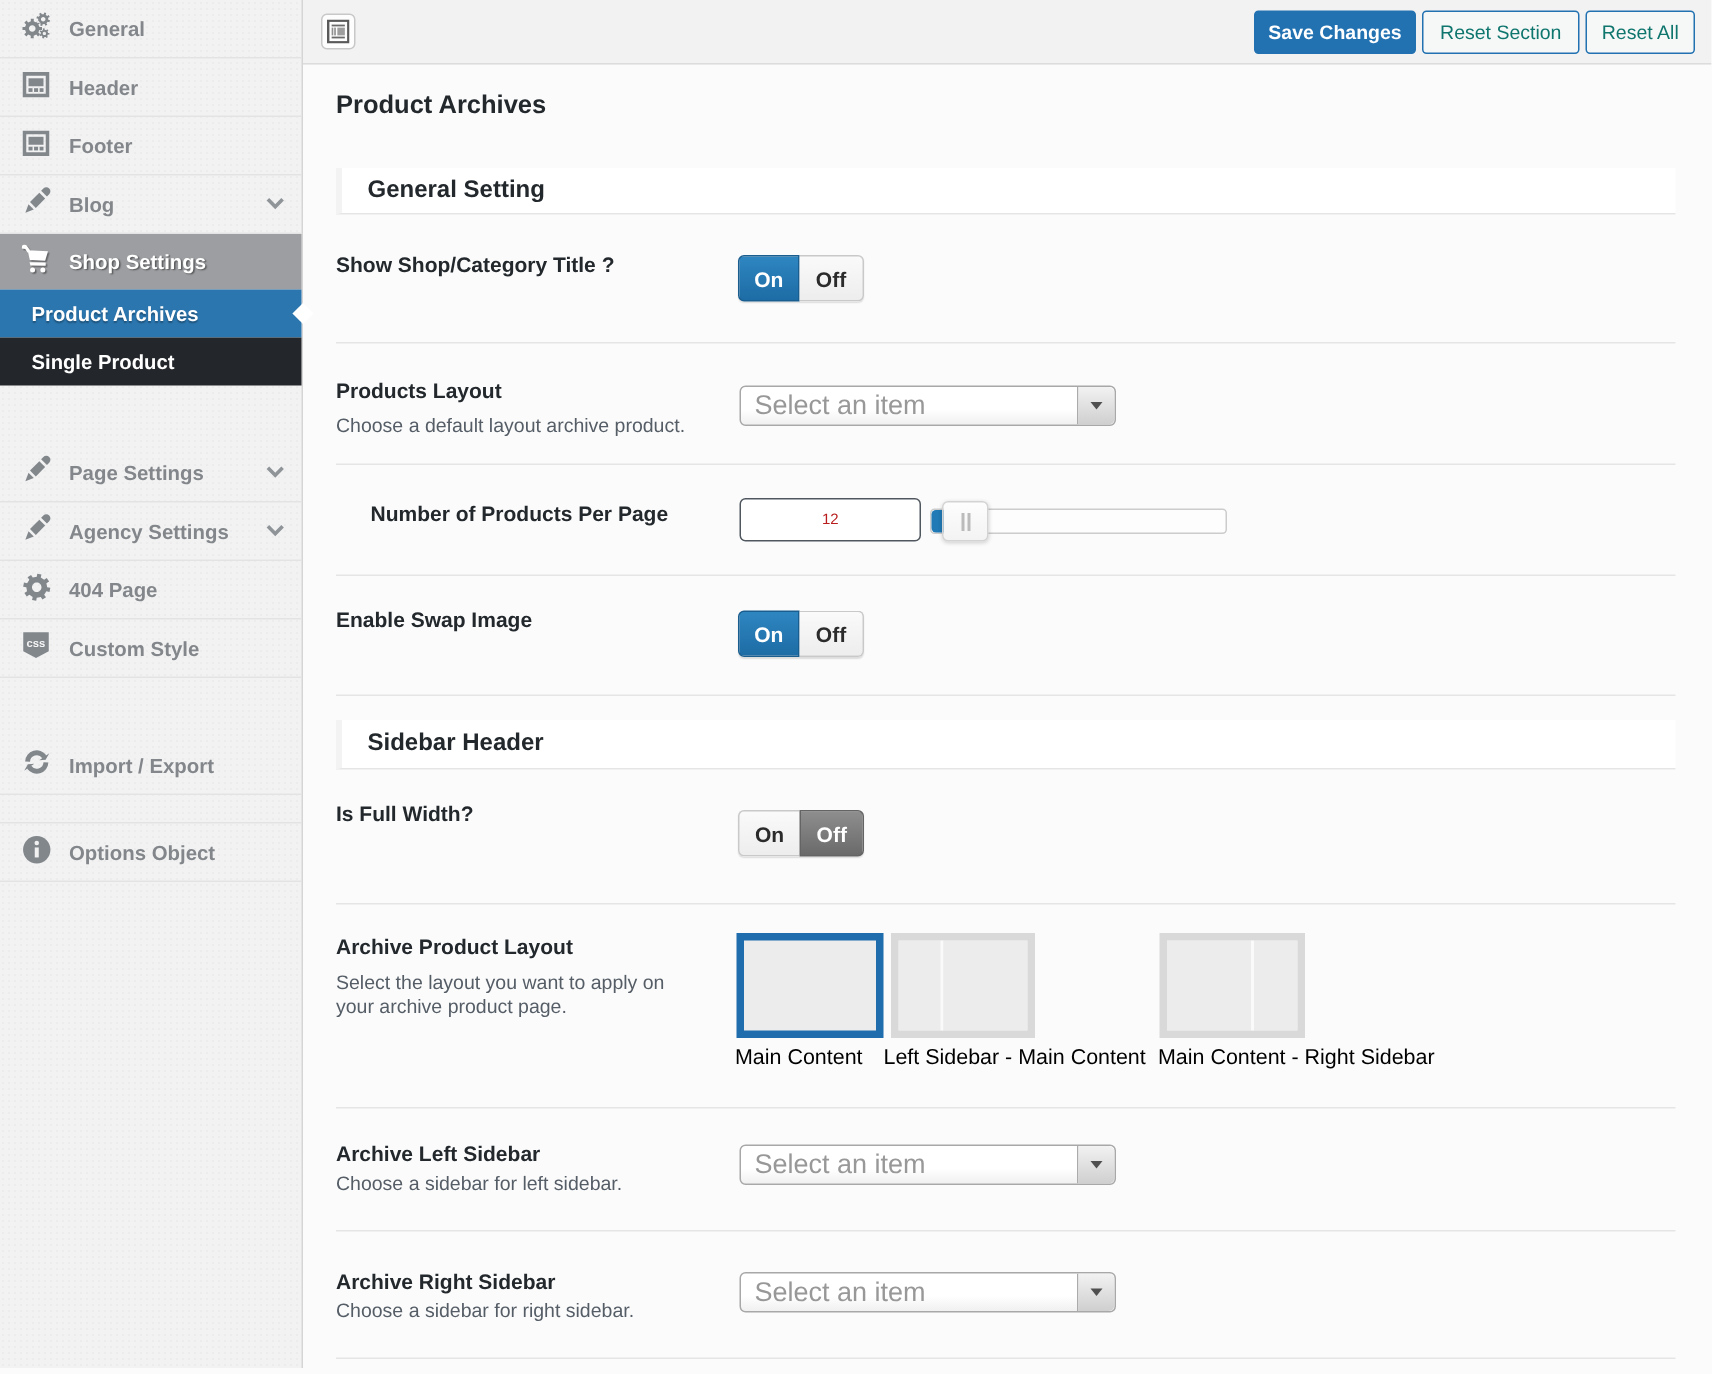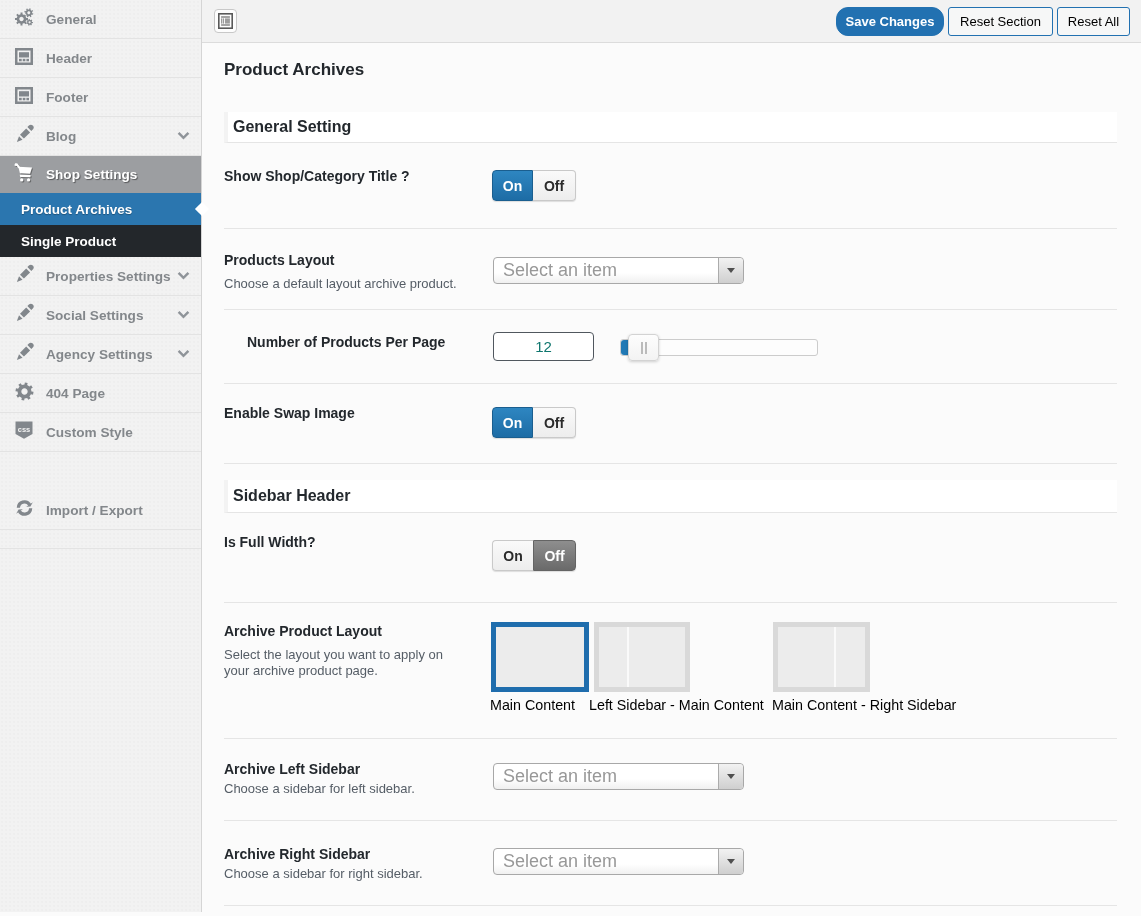--- a/index.html
+++ b/index.html
@@ -14,27 +14,27 @@
 .mi .tx { position:absolute; left:46px; font-size:13.6px; font-weight:600; color:#83878b; }
 .mi .ch { position:absolute; right:11px; top:50%; margin-top:-5px; }
 .sub { position:absolute; left:0; width:201px; display:flex; align-items:center; }
 .sub .tx { position:absolute; left:21px; font-size:13.5px; font-weight:700; color:#fff; }
 
 
 #topbar { position:absolute; left:202px; top:0; width:939px; height:43px; background:#f2f2f2; border-bottom:1px solid #dcdcdc; }
 #tbicon { position:absolute; left:12px; top:9px; width:23px; height:24px; background:#fdfdfd; border:1px solid #c8c8c8; border-radius:4px; display:flex; align-items:center; justify-content:center; }
 .btn { position:absolute; top:7px; height:29px; border-radius:3px; font-family:"Liberation Sans",sans-serif; font-size:13px; display:flex; align-items:center; justify-content:center; }
 .btn-p { background:#2271b1; border:1px solid #2271b1; color:#fff; font-weight:600; }
-.btn-s { background:#f6f7f7; border:1px solid #2271b1; color:#000000; font-weight:400; }
+.btn-s { background:#f6f7f7; border:1px solid #2271b1; color:#0f766e; font-weight:400; }
 
 
 #content { position:absolute; left:202px; top:44px; width:939px; height:872px; }
 .ctitle { position:absolute; left:22px; font-size:17px; font-weight:700; color:#23282d; }
 .secbar { position:absolute; left:22px; width:893px; background:#fff; border-left:4px solid #f3f3f3; border-bottom:1px solid #e5e5e5; display:flex; align-items:center; }
-.secbar span { margin-left:5px; font-size:16px; font-weight:700; color:#23282d; }
+.secbar span { margin-left:17px; font-size:16px; font-weight:700; color:#23282d; }
 .sep { position:absolute; left:22px; width:893px; height:1px; background:#e5e5e5; }
 .lbl { position:absolute; left:22px; font-size:14px; font-weight:700; color:#23282d; }
 .desc { position:absolute; left:22px; font-size:13px; color:#555d66; }
 
 
 .tgl { position:absolute; left:290px; height:31px; display:flex; border-radius:4px; box-shadow:0 1px 1px rgba(0,0,0,0.12); }
 .tgl div { height:31px; display:flex; align-items:center; justify-content:center; font-size:14px; font-weight:700; }
 .tgl .on { width:41px; border-radius:4px 0 0 4px; }
 .tgl .off { width:43px; border-radius:0 4px 4px 0; }
 .t-act-b { background:linear-gradient(#2e86c1,#1d6ca5); border:1px solid #1a5e8f; color:#fff; }
@@ -122,64 +122,47 @@
         </svg>
       </span>
   </div>
   <div class="sub" style="top:193px; height:32px; background:#2b76af;">
     <span class="tx" style="text-shadow:0 1px 1px rgba(0,0,0,0.3);">Product Archives</span>
     <span style="position:absolute; right:-6px; top:50%; width:10px; height:10px; margin-top:-5px; background:#fff; transform:rotate(45deg);"></span>
   </div>
   <div class="sub" style="top:225px; height:32px; background:#23272b;">
     <span class="tx">Single Product</span>
   </div>
-  <div class="mi" style="top:257px;">
+  <div class="mi" style="top:296px;">
     <span class="ic">
         <svg width="19" height="21" viewBox="0 0 19 21">
           <g fill="#82878c">
             <path d="M12.4 3.1 L13.9 1.6 A2.75 2.75 0 0 1 17.8 5.5 L16.3 7.0 Z"></path>
             <path d="M11.2 4.5 L15.1 8.4 L8.9 14.6 L5.0 10.7 Z"></path>
             <path d="M4.0 12.2 L7.5 15.7 L1.9 17.9 Z"></path>
           </g>
         </svg>
       </span>
-    <span class="tx">Properties Settings</span>
+    <span class="tx">Page Settings</span>
     <span class="ch">
         <svg width="13" height="9" viewBox="0 0 13 9">
           <path d="M1.6 1.8 L6.5 6.8 L11.4 1.8" fill="none" stroke="#8f9499" stroke-width="2.4"></path>
         </svg>
       </span>
   </div>
-  <div class="mi" style="top:296px;">
+  <div class="mi" style="top:335px;">
     <span class="ic">
         <svg width="19" height="21" viewBox="0 0 19 21">
           <g fill="#82878c">
             <path d="M12.4 3.1 L13.9 1.6 A2.75 2.75 0 0 1 17.8 5.5 L16.3 7.0 Z"></path>
             <path d="M11.2 4.5 L15.1 8.4 L8.9 14.6 L5.0 10.7 Z"></path>
             <path d="M4.0 12.2 L7.5 15.7 L1.9 17.9 Z"></path>
           </g>
         </svg>
       </span>
-    <span class="tx">Social Settings</span>
-    <span class="ch">
-        <svg width="13" height="9" viewBox="0 0 13 9">
-          <path d="M1.6 1.8 L6.5 6.8 L11.4 1.8" fill="none" stroke="#8f9499" stroke-width="2.4"></path>
-        </svg>
-      </span>
-  </div>
-  <div class="mi" style="top:335px;">
-    <span class="ic">
-        <svg width="19" height="21" viewBox="0 0 19 21">
-          <g fill="#82878c">
-            <path d="M12.4 3.1 L13.9 1.6 A2.75 2.75 0 0 1 17.8 5.5 L16.3 7.0 Z"></path>
-            <path d="M11.2 4.5 L15.1 8.4 L8.9 14.6 L5.0 10.7 Z"></path>
-            <path d="M4.0 12.2 L7.5 15.7 L1.9 17.9 Z"></path>
-          </g>
-        </svg>
-      </span>
     <span class="tx">Agency Settings</span>
     <span class="ch">
         <svg width="13" height="9" viewBox="0 0 13 9">
           <path d="M1.6 1.8 L6.5 6.8 L11.4 1.8" fill="none" stroke="#8f9499" stroke-width="2.4"></path>
         </svg>
       </span>
   </div>
   <div class="mi" style="top:374px;">
     <span class="ic">
         <svg width="19" height="19" viewBox="0 0 18 18">
@@ -202,34 +185,44 @@
         <svg width="19" height="20" viewBox="0 0 18.4 19.6">
           <g fill="#82878c">
             <path d="M1.60 9.53 A7.6 7.6 0 0 1 15.43 5.44 L12.80 7.28 A4.4 4.4 0 0 0 4.80 9.65 Z M17.39 4.06 L10.84 8.65 L15.00 8.25 Z"></path>
             <path d="M16.80 10.07 A7.6 7.6 0 0 1 2.97 14.16 L5.60 12.32 A4.4 4.4 0 0 0 13.60 9.95 Z M1.01 15.54 L7.56 10.95 L3.40 11.35 Z"></path>
           </g>
         </svg>
       </span>
     <span class="tx">Import / Export</span>
   </div>
   <div style="position:absolute; top:530px; left:0; width:201px; height:19px; border-bottom:1px solid #e3e3e3;"></div>
+  <div class="mi" style="top:549px;">
+    <span class="ic">
+        <svg width="19" height="19" viewBox="0 0 20 20">
+          <circle cx="10" cy="10" r="9.6" fill="#82878c"></circle>
+          <rect x="8.6" y="8.4" width="2.8" height="7" fill="#f1f1f1"></rect>
+          <circle cx="10" cy="5.3" r="1.6" fill="#f1f1f1"></circle>
+        </svg>
+      </span>
+    <span class="tx">Options Object</span>
+  </div>
 </div>
 
 <div id="topbar">
   <div id="tbicon">
     <svg width="15" height="16" viewBox="0 0 15 16">
         <rect x="0.8" y="0.8" width="13.4" height="14.4" fill="none" stroke="#595959" stroke-width="1.6"></rect>
         <rect x="3.1" y="3.4" width="8.8" height="1.2" fill="#6a6a6a"></rect>
         <rect x="3.1" y="11.4" width="8.8" height="1.2" fill="#6a6a6a"></rect>
         <rect x="3.1" y="5.4" width="1.1" height="5.2" fill="#8f8f8f"></rect>
         <rect x="4.8" y="5.4" width="1.1" height="5.2" fill="#8f8f8f"></rect>
         <rect x="6.9" y="5.4" width="5" height="5.2" fill="#9d9d9d"></rect>
       </svg>
   </div>
-  <div class="btn btn-p" style="left:634px; width:108px;border-radius:12px;">Save Changes</div>
+  <div class="btn btn-p" style="left:634px; width:108px;">Save Changes</div>
   <div class="btn btn-s" style="left:746px; width:105px;">Reset Section</div>
   <div class="btn btn-s" style="left:855px; width:73px;">Reset All</div>
 </div>
 
 <div id="content">
   <div class="ctitle" style="top:16px;">Product Archives</div>
 
   <div class="secbar" style="top:68px; height:31px;">
       <span>General Setting</span>
     </div>
@@ -243,21 +236,21 @@
 
   <div class="lbl" style="top:208px;">Products Layout</div>
   <div class="desc" style="top:232px;">Choose a default layout archive product.</div>
   <div class="sel" style="top:213px;">
       <span class="ph">Select an item</span>
       <span class="ar"></span>
     </div>
   <div class="sep" style="top:265px;"></div>
 
   <div class="lbl" style="top:290px;padding-left:23px;">Number of Products Per Page</div>
-  <div class="abs" style="left:291px; top:288px; width:101px; height:29px; border:1px solid #50575e; border-radius:4px; background:#fff; display:flex; align-items:center; justify-content:center; font-size:15px; color:#0f766e;">12</div>
+  <div class="abs" style="left:291px; top:288px; width:121px; height:29px; border:1px solid #50575e; border-radius:4px; background:#fff; display:flex; align-items:center; justify-content:center; font-size:10px; color:#b91c1c;">12</div>
   <div class="abs" style="left:418px; top:295px; width:198px; height:17px; border:1px solid #ccc; border-radius:3px; background:#fdfdfd;">
     <div class="abs" style="left:0; top:0; width:9px; height:15px; background:#2179b5; border-radius:3px 0 0 3px;"></div>
   </div>
   <div class="abs" style="left:426px; top:290px; width:31px; height:27px; background:linear-gradient(#fdfdfd,#f3f3f3); border:1px solid #d3d3d3; border-radius:4px; box-shadow:0 1px 3px rgba(0,0,0,0.18); display:flex; align-items:center; justify-content:center;">
     <span style="display:block; width:2px; height:12px; background:#bbb; margin-right:2px;"></span>
     <span style="display:block; width:2px; height:12px; background:#bbb;"></span>
   </div>
   <div class="sep" style="top:339px;"></div>
 
   <div class="lbl" style="top:361px;">Enable Swap Image</div>

